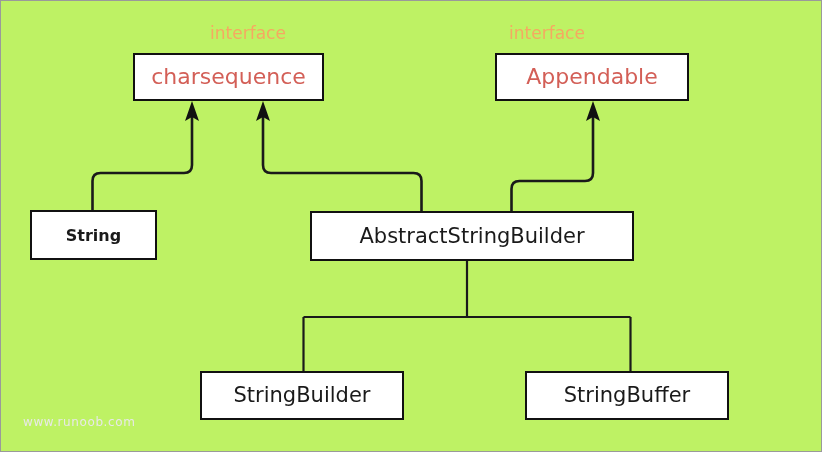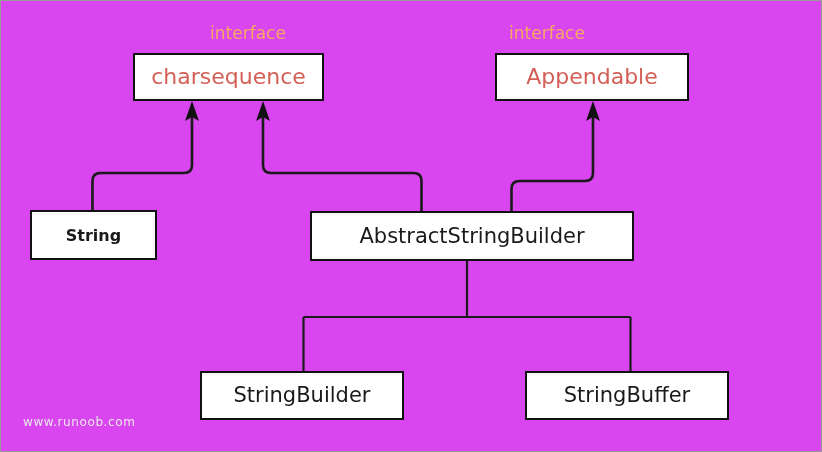--- a/index.html
+++ b/index.html
@@ -12,21 +12,21 @@
     height: 452px;
     overflow: hidden;
     font-family: "DejaVu Sans", sans-serif;
   }
   #diagram-root {
     position: relative;
     width: 822px;
     height: 452px;
     box-sizing: border-box;
     border: 1px solid #9a9a9a;
-    background: #d946ef;
+    background: #bef264;
   }
   #diagram-svg {
     position: absolute;
     left: 0;
     top: 0;
     width: 820px;
     height: 450px;
     display: block;
   }
   .node-box {

